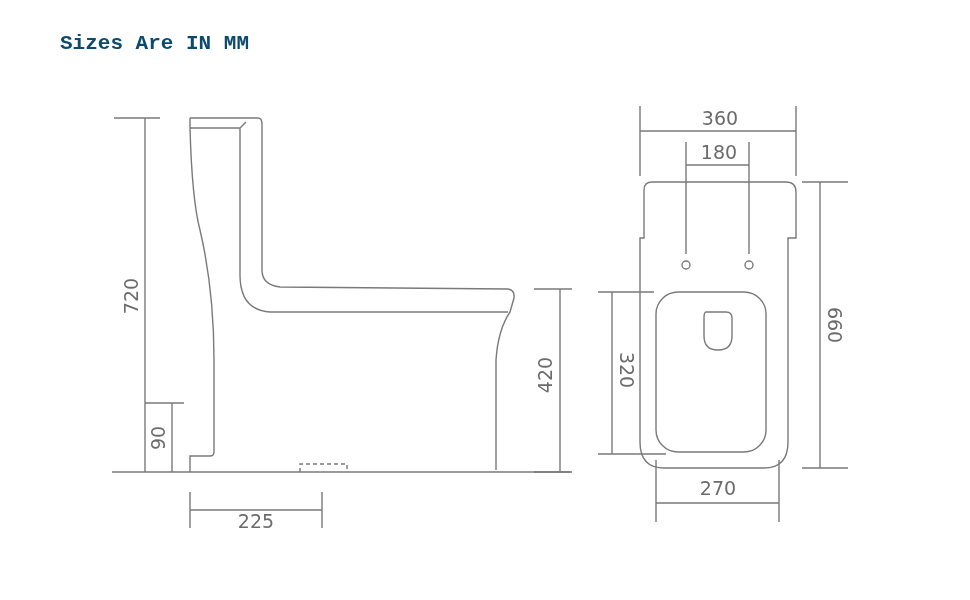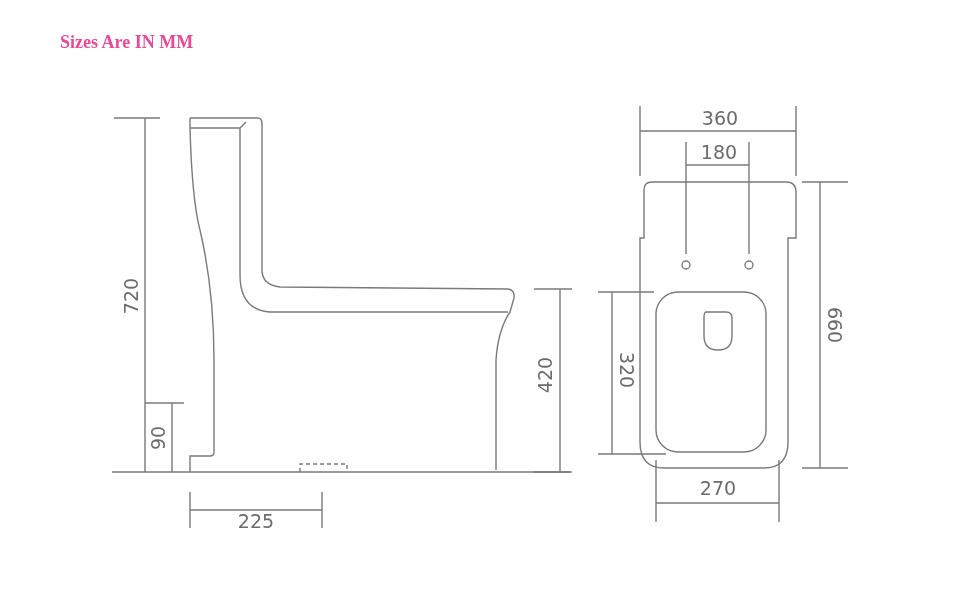--- a/index.html
+++ b/index.html
@@ -1,19 +1,19 @@
 <!DOCTYPE html>
 <html><head>
 <meta charset="utf-8">
 <style>
   html, body { margin: 0; padding: 0; background: #ffffff; }
   body { width: 970px; height: 600px; position: relative; overflow: hidden; }
   .title {
     position: absolute; left: 60px; top: 32px;
-    font-family: Liberation Serif, serif; font-weight: bold; font-size: 18px; color: #ec4899;
+    font-family: Liberation Mono, monospace; font-weight: bold; font-size: 21px; color: #0c4a6e;
   }
   svg.drawing { position: absolute; left: 0; top: 0; }
   .dim-label { font-family: "DejaVu Sans", sans-serif; font-size: 19px; fill: #6b6b6b; }
 </style>
 </head>
 <body>
 
 <div class="title">Sizes Are IN MM</div>
 
 <svg class="drawing" width="970" height="600" viewBox="0 0 970 600">

